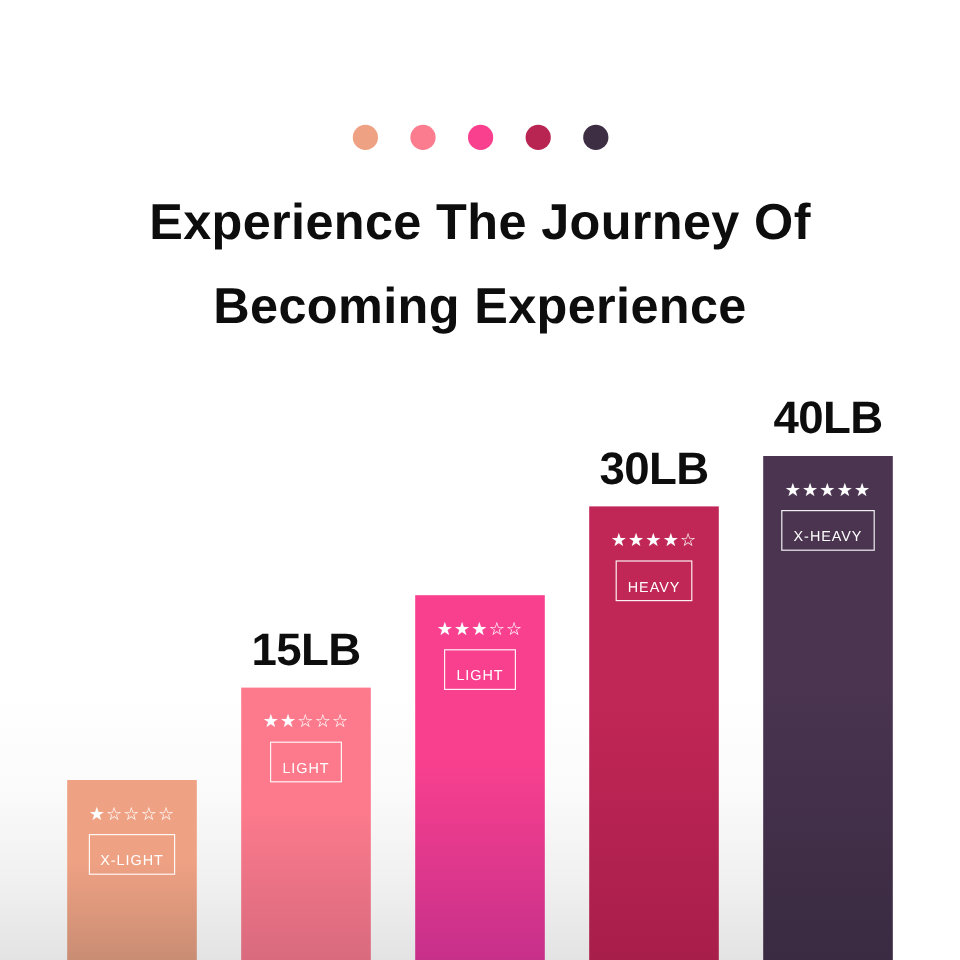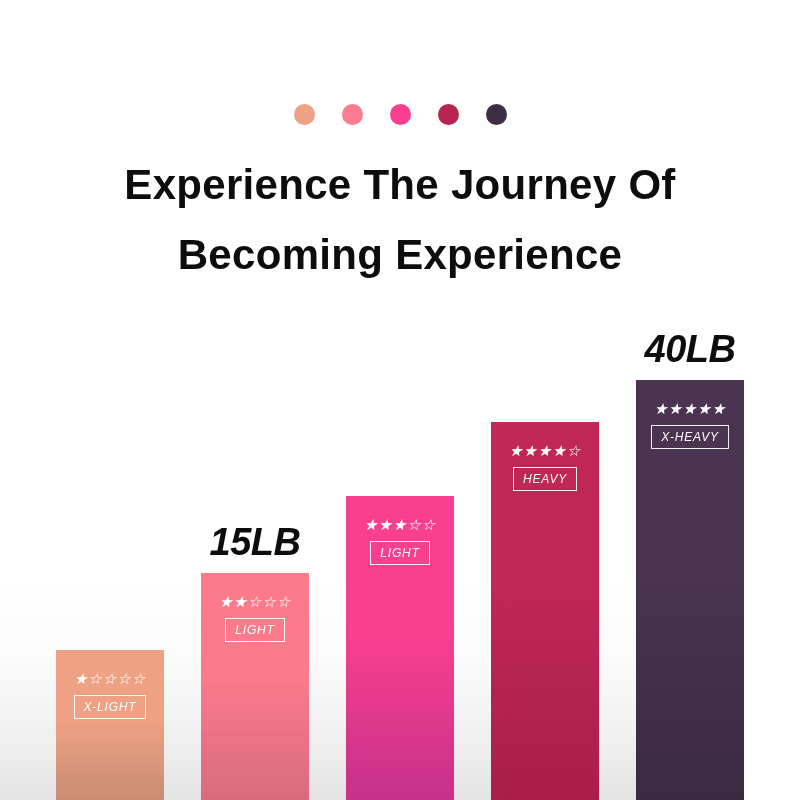--- a/index.html
+++ b/index.html
@@ -35,21 +35,20 @@
   #chart {
     position:absolute; left:0; bottom:0; width:800px; height:470px;
     display:flex; justify-content:center; align-items:flex-end; gap:37px;
   }
   .bar-col {
     position:relative;
     width:108px;
     display:flex; flex-direction:column; align-items:center;
     justify-content:flex-end;
     height:100%;
-    font-style:italic;
   }
   .bar-value {
     font-size:38px; font-weight:bold; color:#0d0d0d;
     line-height:1; margin-bottom:12px; letter-spacing:-0.5px;
     white-space:nowrap;
   }
   .bar {
     width:108px; position:relative;
     display:flex; flex-direction:column; align-items:center;
     padding-top:21px;
@@ -57,21 +56,21 @@
   .stars {
     font-size:15px; letter-spacing:1px; line-height:1;
     color:#ffffff; white-space:nowrap;
     text-shadow:0 0 1px rgba(255,255,255,.35);
   }
   .tier-box {
     margin-top:9px;
     border:1.6px solid rgba(255,255,255,.92);
     color:#ffffff;
     font-size:12px; letter-spacing:0.8px;
-    padding:5px 9px 3px 9px;
+    padding:15px 9px 3px 9px;
     line-height:1.15; white-space:nowrap;
   }
 </style>
 </head>
 <body>
 
 <div id="poster">
 
   <div id="dot-row">
       <span class="dot" style="background: rgb(239, 161, 131);"></span>
@@ -100,20 +99,21 @@
           <div class="tier-box">LIGHT</div>
         </div>
       </div>
       <div class="bar-col">
         <div class="bar" style="height: 304px; background: linear-gradient(rgb(249, 64, 143) 0%, rgb(249, 64, 143) 45%, rgb(199, 48, 138) 100%);">
           <div class="stars">★★★☆☆</div>
           <div class="tier-box">LIGHT</div>
         </div>
       </div>
       <div class="bar-col">
+        <div class="bar-value">30LB</div>
         <div class="bar" style="height: 378px; background: linear-gradient(rgb(192, 38, 86) 0%, rgb(192, 38, 86) 45%, rgb(168, 30, 75) 100%);">
           <div class="stars">★★★★☆</div>
           <div class="tier-box">HEAVY</div>
         </div>
       </div>
       <div class="bar-col">
         <div class="bar-value">40LB</div>
         <div class="bar" style="height: 450px; background: linear-gradient(rgb(74, 52, 80) 0%, rgb(74, 52, 80) 45%, rgb(58, 42, 66) 100%);">
           <div class="stars">★★★★★</div>
           <div class="tier-box">X-HEAVY</div>

